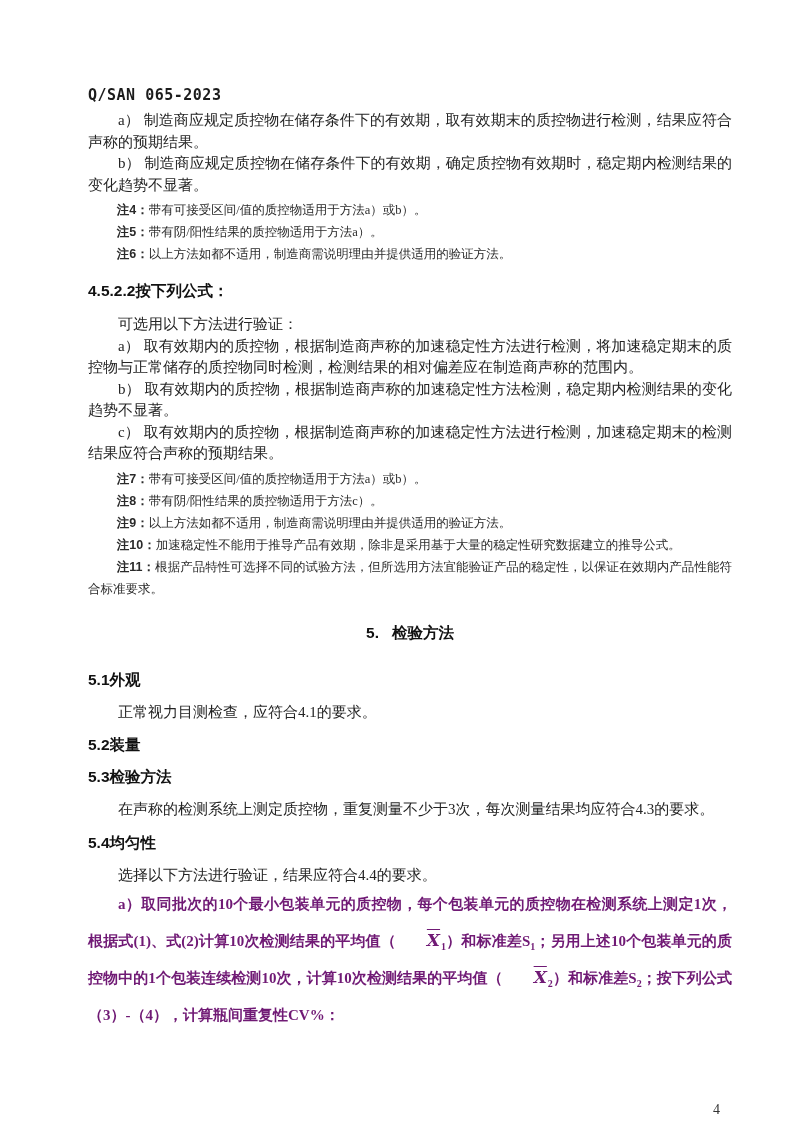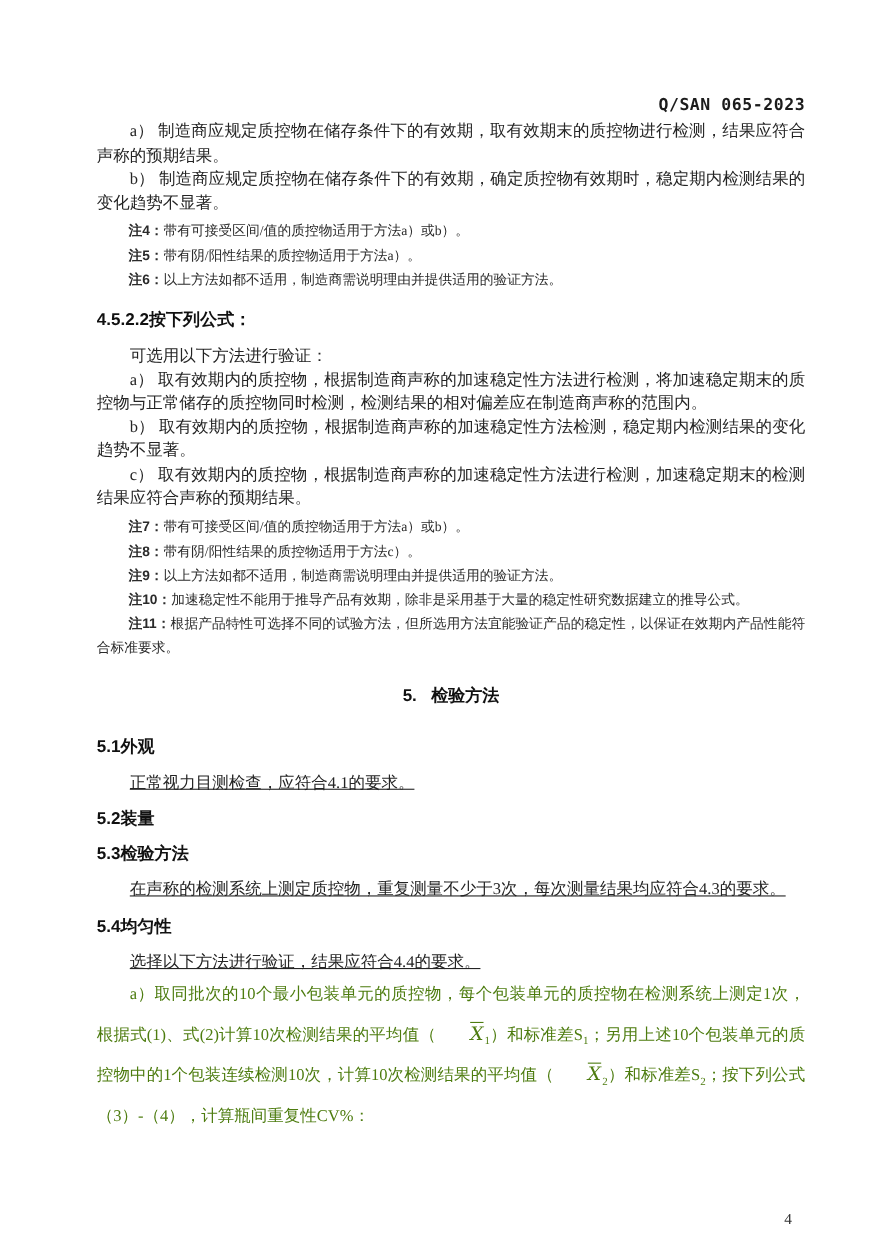--- a/index.html
+++ b/index.html
@@ -10,21 +10,21 @@
     -webkit-font-smoothing:antialiased;
   }
   .page{
     position:relative;width:800px;height:1131px;background:#ffffff;overflow:hidden;
   }
   .content{
     padding:86px 68px 0 88px;
     text-align:justify;
   }
   .running-header{
-    text-align:right;
+    text-align:left;
     font-family:"DejaVu Sans Mono","Liberation Mono",monospace;
     font-size:15px;font-weight:600;letter-spacing:0.5px;color:#1c1c1c;
     margin:0 0 6px 0;
   }
   p{margin:0;}
   .body-para{
     font-size:15px;line-height:21.5px;text-indent:2em;color:#242424;
   }
   .note{
     font-size:12.5px;line-height:22px;text-indent:2.3em;color:#2a2a2a;
@@ -37,23 +37,23 @@
   .heading{
     font-family:"Liberation Sans","DejaVu Sans",sans-serif;
     font-weight:bold;font-size:15.5px;line-height:20px;color:#111111;
     text-align:left;
   }
   .h-num{margin-right:0;}
   .h-num-wide{margin-right:13px;}
   .heading-4522{margin:16px 0 13px 0;}
   .heading-s5{margin:23px 0 27px 0;text-align:center;}
   .sub-heading{margin:12px 0 12px 0;}
-  .sub-body{margin:0;text-decoration:underline;}
+  .sub-body{margin:0;}
   .formula-para{
-    font-size:15px;line-height:37px;text-indent:2em;color:#4d7c0f;
+    font-size:15px;line-height:37px;text-indent:2em;color:#701a75;font-weight:bold;
   }
   .xbar{
     display:inline-block;
     font-family:"DejaVu Serif","Liberation Serif",serif;
     font-style:italic;font-size:17px;line-height:1;
     text-decoration:overline;
     margin:0 1px;
   }
   sub{font-size:10px;line-height:1;}
   .page-number{

